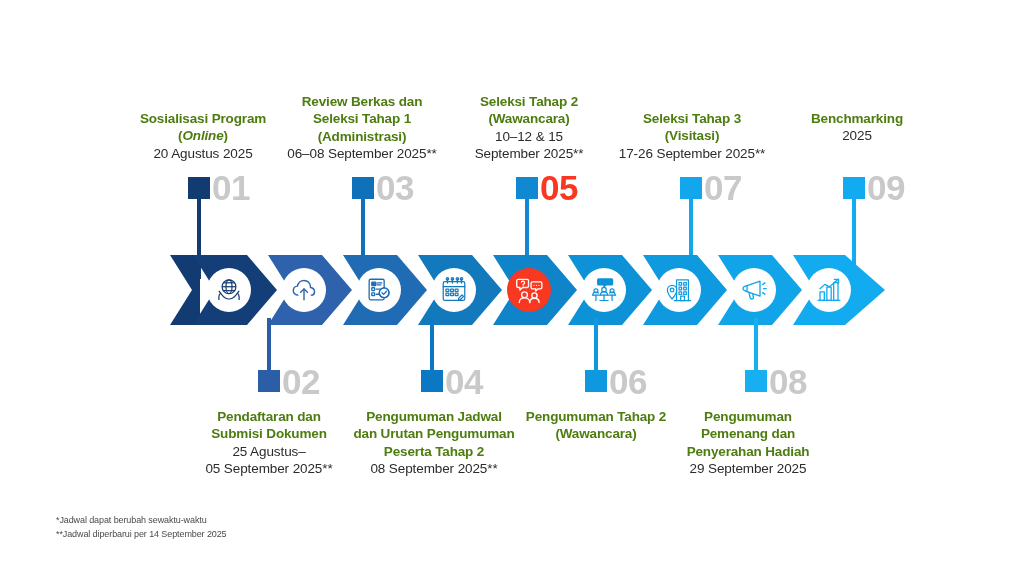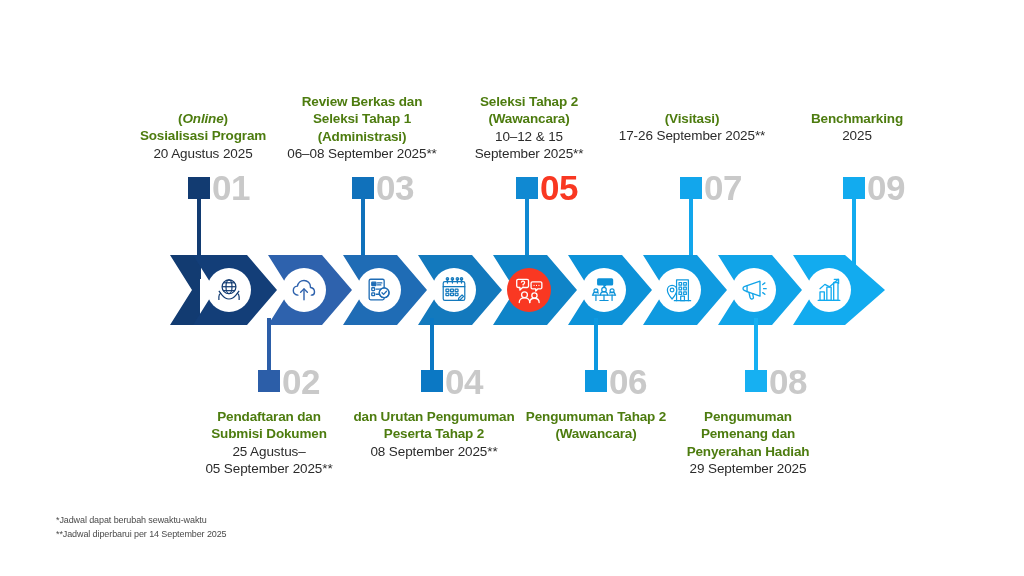--- a/index.html
+++ b/index.html
@@ -96,22 +96,22 @@
     letter-spacing: -0.1px;
   }
 </style>
 </head>
 <body>
 
 <div id="stage">
 
   <div class="label-block" style="left:128px; top:110px; width:150px;">
     <div class="label-title">
+      <div>Sosialisasi Program</div>
       <div>(<span class="ital">Online</span>)</div>
-      <div>Sosialisasi Program</div>
     </div>
     <div class="label-date">20 Agustus 2025</div>
   </div>
 
   <div class="label-block" style="left:271px; top:93px; width:182px;">
     <div class="label-title">
       <div>Review Berkas dan</div>
       <div>Seleksi Tahap 1</div>
       <div>(Administrasi)</div>
     </div>
@@ -124,20 +124,21 @@
       <div>(Wawancara)</div>
     </div>
     <div class="label-date">
       <div>10–12 &amp; 15</div>
       <div>September 2025**</div>
     </div>
   </div>
 
   <div class="label-block" style="left:602px; top:110px; width:180px;">
     <div class="label-title">
+      <div>Seleksi Tahap 3</div>
       <div>(Visitasi)</div>
     </div>
     <div class="label-date">17-26 September 2025**</div>
   </div>
 
   <div class="label-block" style="left:770px; top:110px; width:174px;">
     <div class="label-title">
       <div>Benchmarking</div>
     </div>
     <div class="label-date">
@@ -362,20 +363,21 @@
       <div>Submisi Dokumen</div>
     </div>
     <div class="label-date">
       <div>25 Agustus–</div>
       <div>05 September 2025**</div>
     </div>
   </div>
 
   <div class="label-block" style="left:338px; top:408px; width:192px;">
     <div class="label-title">
+      <div>Pengumuman Jadwal</div>
       <div>dan Urutan Pengumuman</div>
       <div>Peserta Tahap 2</div>
     </div>
     <div class="label-date">08 September 2025**</div>
   </div>
 
   <div class="label-block" style="left:505px; top:408px; width:182px;">
     <div class="label-title">
       <div>Pengumuman Tahap 2</div>
       <div>(Wawancara)</div>

